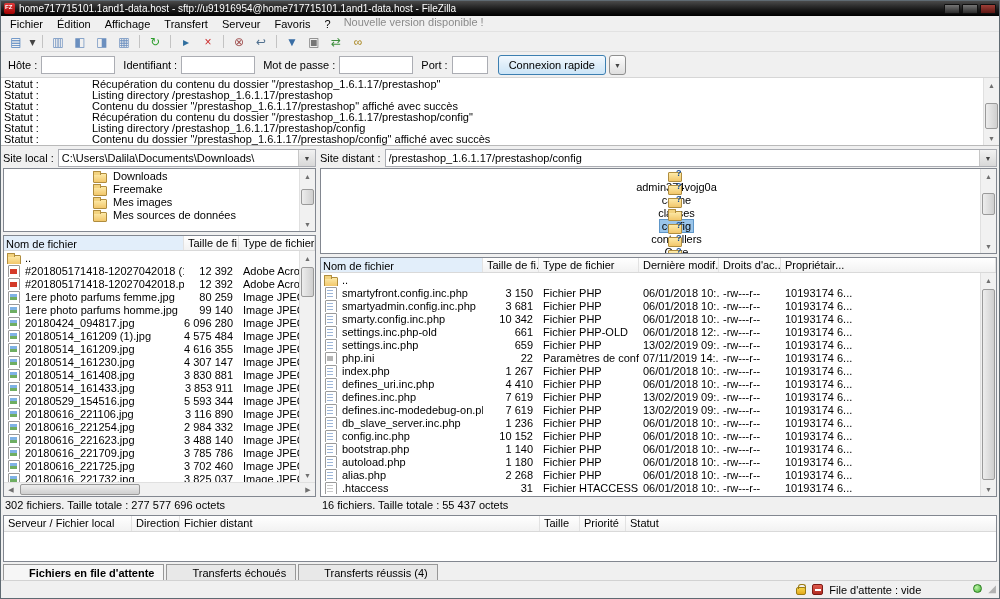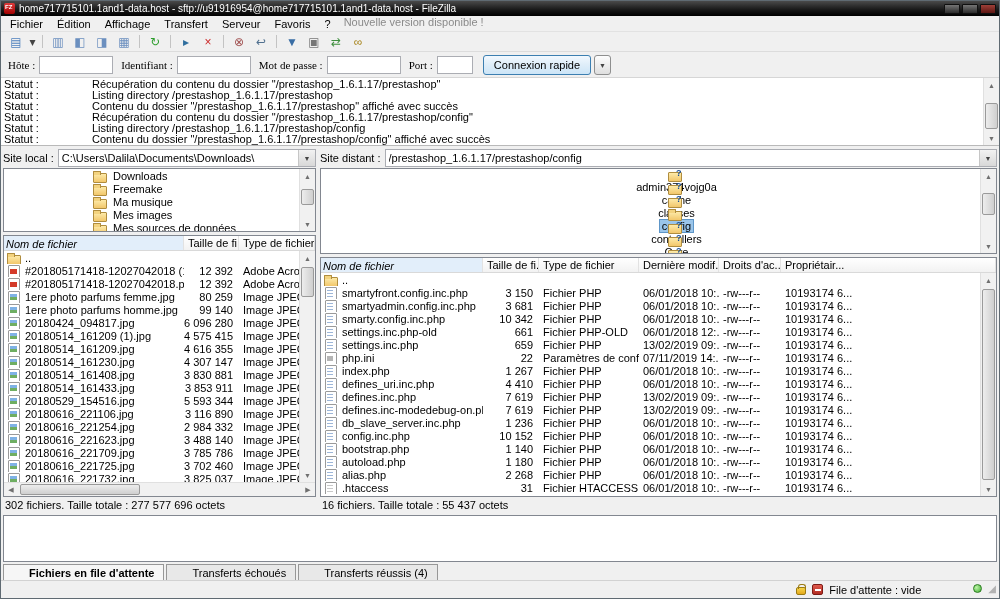--- a/index.html
+++ b/index.html
@@ -21,21 +21,21 @@
 
   
   .toolbar{height:20px;flex:none;display:flex;align-items:center;background:#f0f0f0;border-bottom:1px solid #dcdcdc;padding-left:4px;}
   .tb-btn{width:22px;height:18px;display:flex;align-items:center;justify-content:center;border-radius:2px;}
   .tb-btn.tb-narrow{width:11px;}
   .tb-ico{font-size:12px;line-height:12px;}
   .tb-sep{width:1px;height:13px;background:#c3c3c3;margin:0 4px;}
 
   
   .quickbar{height:26px;flex:none;display:flex;align-items:center;background:#f0f0f0;border-bottom:1px solid #d6d6d6;padding-left:5px;}
-  .qc-label{margin:0 4px 0 8px;font-family:Liberation Serif, serif;}
+  .qc-label{margin:0 4px 0 8px;}
   .qc-label:first-child{margin-left:2px;}
   .qc-input{width:74px;height:18px;border:1px solid #abadb3;background:#fff;font-size:11px;padding:0 3px;}
   .qc-input.port{width:36px;}
   .qc-btn{height:20px;margin-left:10px;padding:0 10px;border:1px solid #3c7fb1;border-radius:3px;background:linear-gradient(#f2f9ff,#e0eef9 45%,#cce5f7);font-size:11px;}
   .qc-dd{width:17px;height:20px;margin-left:3px;border:1px solid #8e8f8f;border-radius:3px;background:linear-gradient(#fdfdfd,#dfdfdf);position:relative;}
   .qc-dd::after{content:"▼";position:absolute;left:50%;top:50%;transform:translate(-50%,-50%);font-size:7px;color:#444;}
 
   
   .log{height:68px;flex:none;background:#fff;border-bottom:1px solid #b9b9b9;position:relative;padding:1px 20px 0 3px;overflow:hidden;}
   .log-row{display:flex;height:11px;line-height:11px;white-space:nowrap;}
@@ -73,21 +73,21 @@
   .local .treebox{height:64px;}
   .remote .treebox{height:86px;}
   .tree-row{height:13px;display:flex;align-items:center;white-space:nowrap;}
   .local .tree-row{padding-left:88px;}
   .remote .tree-row{padding-left:52px;flex-direction:column;}
   .tree-label{padding:0 2px;}
   .tree-label.sel{background:#9ac5ea;outline:1px solid #5e96c8;}
   .listbox{flex:1;background:#fff;border:1px solid #828790;display:flex;flex-direction:column;min-height:0;position:relative;}
   .lheader{height:15px;flex:none;display:flex;background:linear-gradient(#ffffff,#f2f2f2);border-bottom:1px solid #d9d9d9;overflow:hidden;}
   .hcol{padding:1px 4px 0 4px;border-right:1px solid #e2e2e2;white-space:nowrap;overflow:hidden;flex:none;}
-  .hcol.sorted{background:#e2eefa;font-style:italic;}
+  .hcol.sorted{background:#e2eefa;}
   .lbody-wrap{flex:1;position:relative;overflow:hidden;min-height:0;}
   .lbody{position:absolute;left:0;top:0;right:16px;bottom:0;overflow:hidden;}
   .file-row{height:13px;display:flex;align-items:center;white-space:nowrap;}
   .cell{overflow:hidden;flex:none;display:block;}
   .c-name{display:flex;align-items:center;padding-left:2px;}
   .c-size{text-align:right;padding-right:6px;}
   .c-type,.c-date,.c-perms,.c-owner{padding-left:4px;}
   .local .c-name{width:180px;}
   .local .c-size{width:55px;}
   .local .c-type{flex:1;}
@@ -276,24 +276,20 @@
             <div class="tree-row">
               <span class="fi fi-folder"></span>
               <span class="tree-label">Downloads</span>
             </div>
             <div class="tree-row">
               <span class="fi fi-folder"></span>
               <span class="tree-label">Freemake</span>
             </div>
             <div class="tree-row">
               <span class="fi fi-folder"></span>
-              <span class="tree-label">Ma musique</span>
-            </div>
-            <div class="tree-row">
-              <span class="fi fi-folder"></span>
               <span class="tree-label">Mes images</span>
             </div>
             <div class="tree-row">
               <span class="fi fi-folder"></span>
               <span class="tree-label">Mes sources de données</span>
             </div>
           </div>
         <div class="vscroll">
           <span class="sb-btn up"></span>
           <div class="vs-track">
@@ -356,21 +352,21 @@
                   <span class="txt">20180424_094817.jpg</span>
                 </span>
                 <span class="cell c-size">6 096 280</span>
                 <span class="cell c-type">Image JPEG</span>
               </div>
               <div class="file-row">
                 <span class="cell c-name">
                   <span class="fi fi-image"></span>
                   <span class="txt">20180514_161209 (1).jpg</span>
                 </span>
-                <span class="cell c-size">4 575 415</span>
+                <span class="cell c-size">4 575 484</span>
                 <span class="cell c-type">Image JPEG</span>
               </div>
               <div class="file-row">
                 <span class="cell c-name">
                   <span class="fi fi-image"></span>
                   <span class="txt">20180514_161209.jpg</span>
                 </span>
                 <span class="cell c-size">4 616 355</span>
                 <span class="cell c-type">Image JPEG</span>
               </div>
@@ -729,20 +725,28 @@
               </div>
             <span class="sb-btn down"></span>
           </div>
         </div>
       </div>
       <div class="pane-status">16 fichiers. Taille totale : 55 437 octets</div>
     </div>
   </div>
 
   <div class="queuebox">
+    <div class="qheader">
+        <span class="hcol q1">Serveur / Fichier local</span>
+        <span class="hcol q2">Direction</span>
+        <span class="hcol q3">Fichier distant</span>
+        <span class="hcol q4">Taille</span>
+        <span class="hcol q5">Priorité</span>
+        <span class="hcol q6">Statut</span>
+      </div>
     <div class="qbody"></div>
   </div>
   <div class="tabs">
       <span class="tab active">Fichiers en file d'attente</span>
       <span class="tab">Transferts échoués</span>
       <span class="tab">Transferts réussis (4)</span>
     </div>
 
   <div class="statusbar">
     <div class="sb-right">

